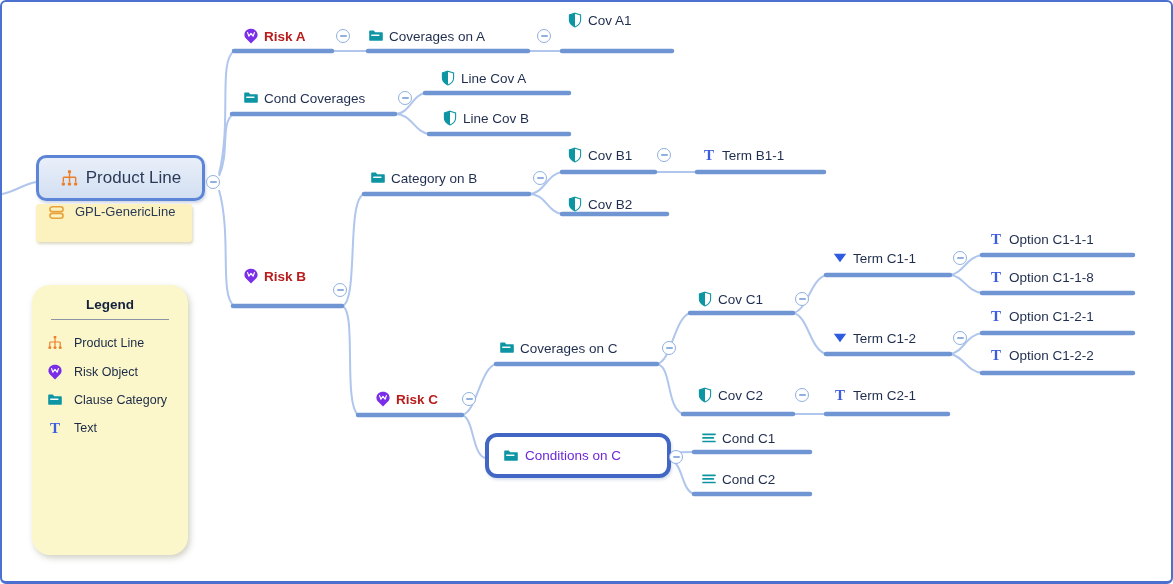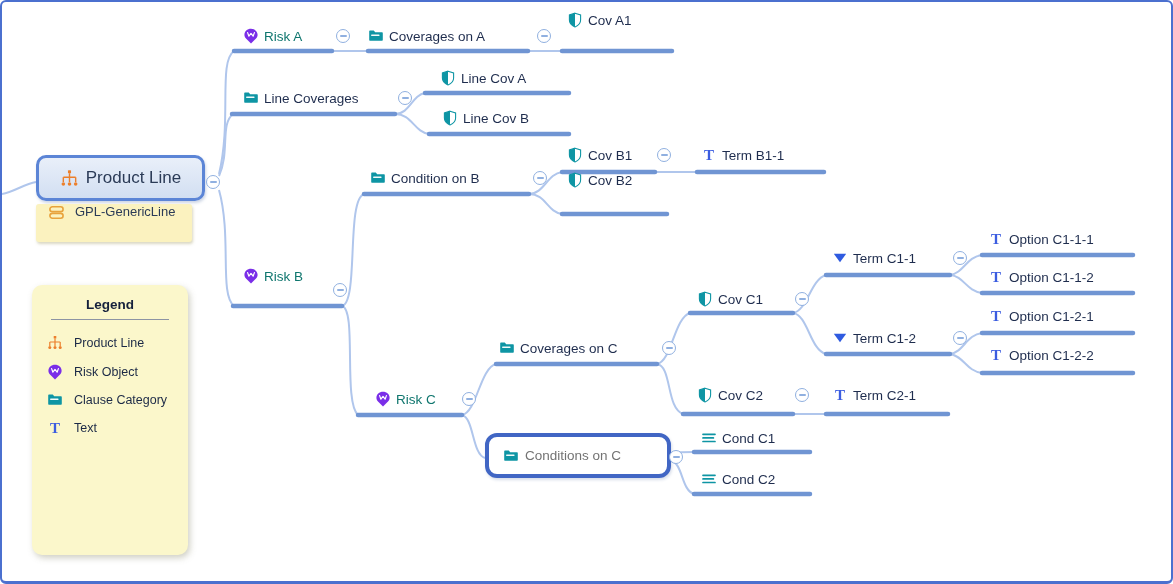--- a/index.html
+++ b/index.html
@@ -10,21 +10,21 @@
     font-family:"Liberation Sans","DejaVu Sans",sans-serif;
   }
   svg.lines{position:absolute;left:0;top:0;pointer-events:none;}
   g.u{stroke:#7095d3;stroke-width:4.5;stroke-linecap:round;fill:none;}
   g.c{stroke:#b0c6ec;stroke-width:2;fill:none;}
   .node{
     position:absolute;display:flex;align-items:center;gap:5px;height:20px;
     font-size:13.5px;color:#1f2d4e;white-space:nowrap;cursor:default;
   }
   .node .ico{width:16px;height:16px;flex:0 0 16px;display:block;}
-  .node.bold .lbl{font-weight:400;color:#0f766e;text-align:right;}
+  .node.bold .lbl{font-weight:700;color:#b91c1c;text-align:right;}
   .minus{
     position:absolute;width:14px;height:14px;box-sizing:border-box;
     border:1.4px solid #90b0e0;border-radius:50%;background:#fff;
     display:flex;align-items:center;justify-content:center;
   }
   .minus::after{content:"";width:7px;height:1.5px;background:#90b0e0;border-radius:1px;}
   .rootnode{
     position:absolute;left:34px;top:153px;width:169px;height:46px;box-sizing:border-box;
     background:linear-gradient(180deg,#e9eff9,#d2dff2);
     border:3px solid #5c85d6;border-radius:10px;
@@ -36,27 +36,27 @@
     position:absolute;left:34px;top:202px;width:156px;height:38px;box-sizing:border-box;
     background:#fbf2bf;border-radius:3px;display:flex;gap:10px;
     padding-left:12px;font-size:13px;color:#2b3b57;
     box-shadow:1px 2px 3px rgba(150,140,80,.35);
   }
   .tagnode .ico{width:17px;height:17px;}
   .selbox{
     position:absolute;left:483px;top:431px;width:186px;height:45px;box-sizing:border-box;
     border:4.5px solid #4166c4;border-radius:12px;background:#fff;
     display:flex;align-items:center;gap:6px;padding-left:14px;
-    font-size:13.5px;color:#737373;white-space:nowrap;
+    font-size:13.5px;color:#6d28d9;white-space:nowrap;
     box-shadow:1px 2px 3px rgba(60,90,150,.2);
   }
   .selbox .ico{width:16px;height:16px;}
   .legend{
     position:absolute;left:30px;top:283px;width:156px;height:270px;box-sizing:border-box;
-    background:#fbf7cb;border-radius:10px;padding-top:12px;
+    background:#fbf7cb;border-radius:18px;padding-top:12px;
     box-shadow:2px 3px 6px rgba(120,120,90,.35);
   }
   .legend .ltitle{text-align:center;font-size:13.5px;font-weight:700;color:#14203c;}
   .legend .ldiv{width:118px;margin:7px auto 9px;border-top:1px solid #8d94a3;height:0;}
   .legend .litem{display:flex;align-items:center;gap:11px;height:28.4px;padding-left:15px;
     font-size:12.5px;color:#1b2946;}
   .legend .ico{width:16px;height:16px;flex:0 0 16px;}
 </style>
 </head>
 <body>
@@ -168,21 +168,21 @@
         <path d="M8 1.2 13.6 3v5.1c0 3.3-2.3 5.7-5.6 6.8C4.7 13.8 2.4 11.4 2.4 8.1V3z" fill="#fff" stroke="#0e95a4" stroke-width="1.1"></path>
         <path d="M8 1.2 2.4 3v5.1c0 3.3 2.3 5.7 5.6 6.8z" fill="#0e95a4"></path>
       </svg>
     <span class="lbl">Line Cov A</span>
   </div>
   <div class="node" style="left:241px;top:86px">
     <svg class="ico" viewBox="0 0 16 16">
         <path d="M1.2 3.6c0-.6.4-1 1-1h3.6l1.4 1.6h6.6c.6 0 1 .4 1 1v6.6c0 .6-.4 1-1 1H2.2c-.6 0-1-.4-1-1z" fill="#0e95a4"></path>
         <rect x="3" y="6.4" width="8.6" height="1.5" rx="0.75" fill="#fff" opacity="0.95"></rect>
       </svg>
-    <span class="lbl">Line Coverages</span>
+    <span class="lbl">Cond Coverages</span>
   </div>
   <div class="node" style="left:440px;top:106px">
     <svg class="ico" viewBox="0 0 16 16">
         <path d="M8 1.2 13.6 3v5.1c0 3.3-2.3 5.7-5.6 6.8C4.7 13.8 2.4 11.4 2.4 8.1V3z" fill="#fff" stroke="#0e95a4" stroke-width="1.1"></path>
         <path d="M8 1.2 2.4 3v5.1c0 3.3 2.3 5.7 5.6 6.8z" fill="#0e95a4"></path>
       </svg>
     <span class="lbl">Line Cov B</span>
   </div>
   <div class="node" style="left:565px;top:143px">
     <svg class="ico" viewBox="0 0 16 16">
@@ -195,23 +195,23 @@
     <svg class="ico" viewBox="0 0 16 16">
         <text x="8" y="13" text-anchor="middle" font-family="Liberation Serif,serif" font-size="15" font-weight="bold" fill="#3c5de0">T</text>
       </svg>
     <span class="lbl">Term B1-1</span>
   </div>
   <div class="node" style="left:368px;top:166px">
     <svg class="ico" viewBox="0 0 16 16">
         <path d="M1.2 3.6c0-.6.4-1 1-1h3.6l1.4 1.6h6.6c.6 0 1 .4 1 1v6.6c0 .6-.4 1-1 1H2.2c-.6 0-1-.4-1-1z" fill="#0e95a4"></path>
         <rect x="3" y="6.4" width="8.6" height="1.5" rx="0.75" fill="#fff" opacity="0.95"></rect>
       </svg>
-    <span class="lbl">Condition on B</span>
-  </div>
-  <div class="node" style="left:565px;top:168px">
+    <span class="lbl">Category on B</span>
+  </div>
+  <div class="node" style="left:565px;top:192px">
     <svg class="ico" viewBox="0 0 16 16">
         <path d="M8 1.2 13.6 3v5.1c0 3.3-2.3 5.7-5.6 6.8C4.7 13.8 2.4 11.4 2.4 8.1V3z" fill="#fff" stroke="#0e95a4" stroke-width="1.1"></path>
         <path d="M8 1.2 2.4 3v5.1c0 3.3 2.3 5.7 5.6 6.8z" fill="#0e95a4"></path>
       </svg>
     <span class="lbl">Cov B2</span>
   </div>
   <div class="node bold" style="left:241px;top:264px">
     <svg class="ico" viewBox="0 0 16 16">
         <path d="M8 .8C4.2.8 1.4 3.4 1.4 6.8c0 1.4.6 2.7 1.6 3.7L8 15.4l5-4.9c1-1 1.6-2.3 1.6-3.7C14.6 3.4 11.8.8 8 .8z" fill="#7a2ee8"></path>
         <path d="M4.6 4.6 5.9 8.2 8 5.4l2.1 2.8 1.3-3.6" stroke="#fff" stroke-width="1.2" fill="none" stroke-linecap="round" stroke-linejoin="round"></path>
@@ -227,21 +227,21 @@
   <div class="node" style="left:986px;top:227px">
     <svg class="ico" viewBox="0 0 16 16">
         <text x="8" y="13" text-anchor="middle" font-family="Liberation Serif,serif" font-size="15" font-weight="bold" fill="#3c5de0">T</text>
       </svg>
     <span class="lbl">Option C1-1-1</span>
   </div>
   <div class="node" style="left:986px;top:265px">
     <svg class="ico" viewBox="0 0 16 16">
         <text x="8" y="13" text-anchor="middle" font-family="Liberation Serif,serif" font-size="15" font-weight="bold" fill="#3c5de0">T</text>
       </svg>
-    <span class="lbl">Option C1-1-2</span>
+    <span class="lbl">Option C1-1-8</span>
   </div>
   <div class="node" style="left:695px;top:287px">
     <svg class="ico" viewBox="0 0 16 16">
         <path d="M8 1.2 13.6 3v5.1c0 3.3-2.3 5.7-5.6 6.8C4.7 13.8 2.4 11.4 2.4 8.1V3z" fill="#fff" stroke="#0e95a4" stroke-width="1.1"></path>
         <path d="M8 1.2 2.4 3v5.1c0 3.3 2.3 5.7 5.6 6.8z" fill="#0e95a4"></path>
       </svg>
     <span class="lbl">Cov C1</span>
   </div>
   <div class="node" style="left:986px;top:304px">
     <svg class="ico" viewBox="0 0 16 16">

